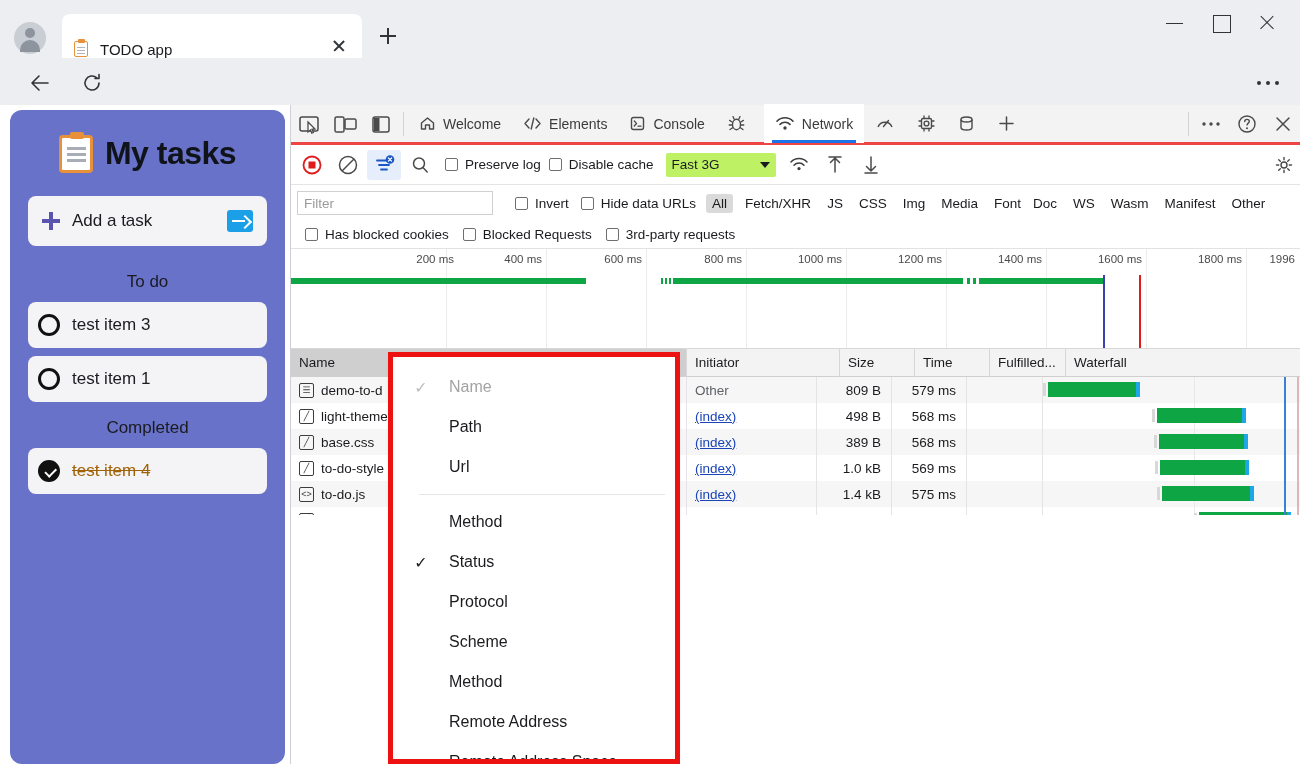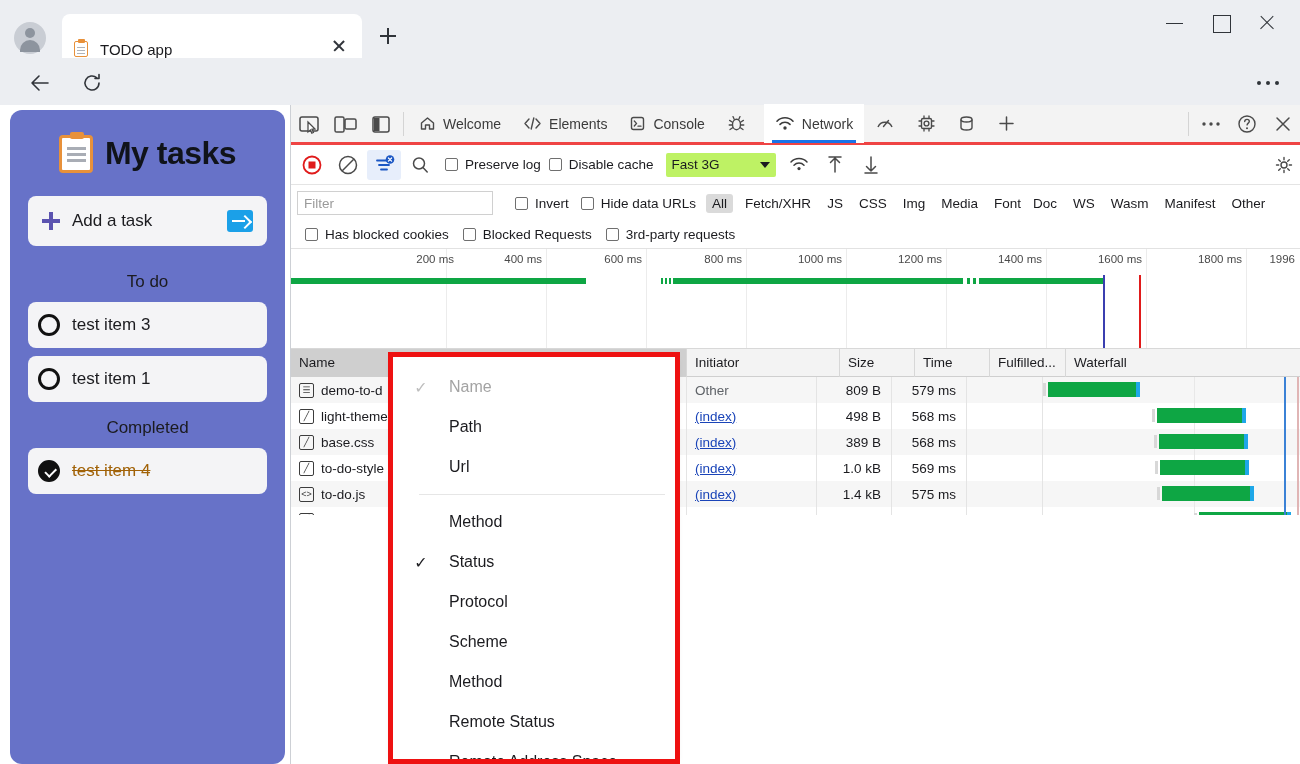--- a/index.html
+++ b/index.html
@@ -770,21 +770,21 @@
     <div class="ctx-item">
       <span class="ctx-check"></span>
       <span class="ctx-label">Scheme</span>
     </div>
     <div class="ctx-item">
       <span class="ctx-check"></span>
       <span class="ctx-label">Method</span>
     </div>
     <div class="ctx-item">
       <span class="ctx-check"></span>
-      <span class="ctx-label">Remote Status</span>
+      <span class="ctx-label">Remote Address</span>
     </div>
     <div class="ctx-item">
       <span class="ctx-check"></span>
       <span class="ctx-label">Remote Address Space</span>
     </div>
   </div>
   <div class="ctx-outline"></div>
 
 </div>
 

